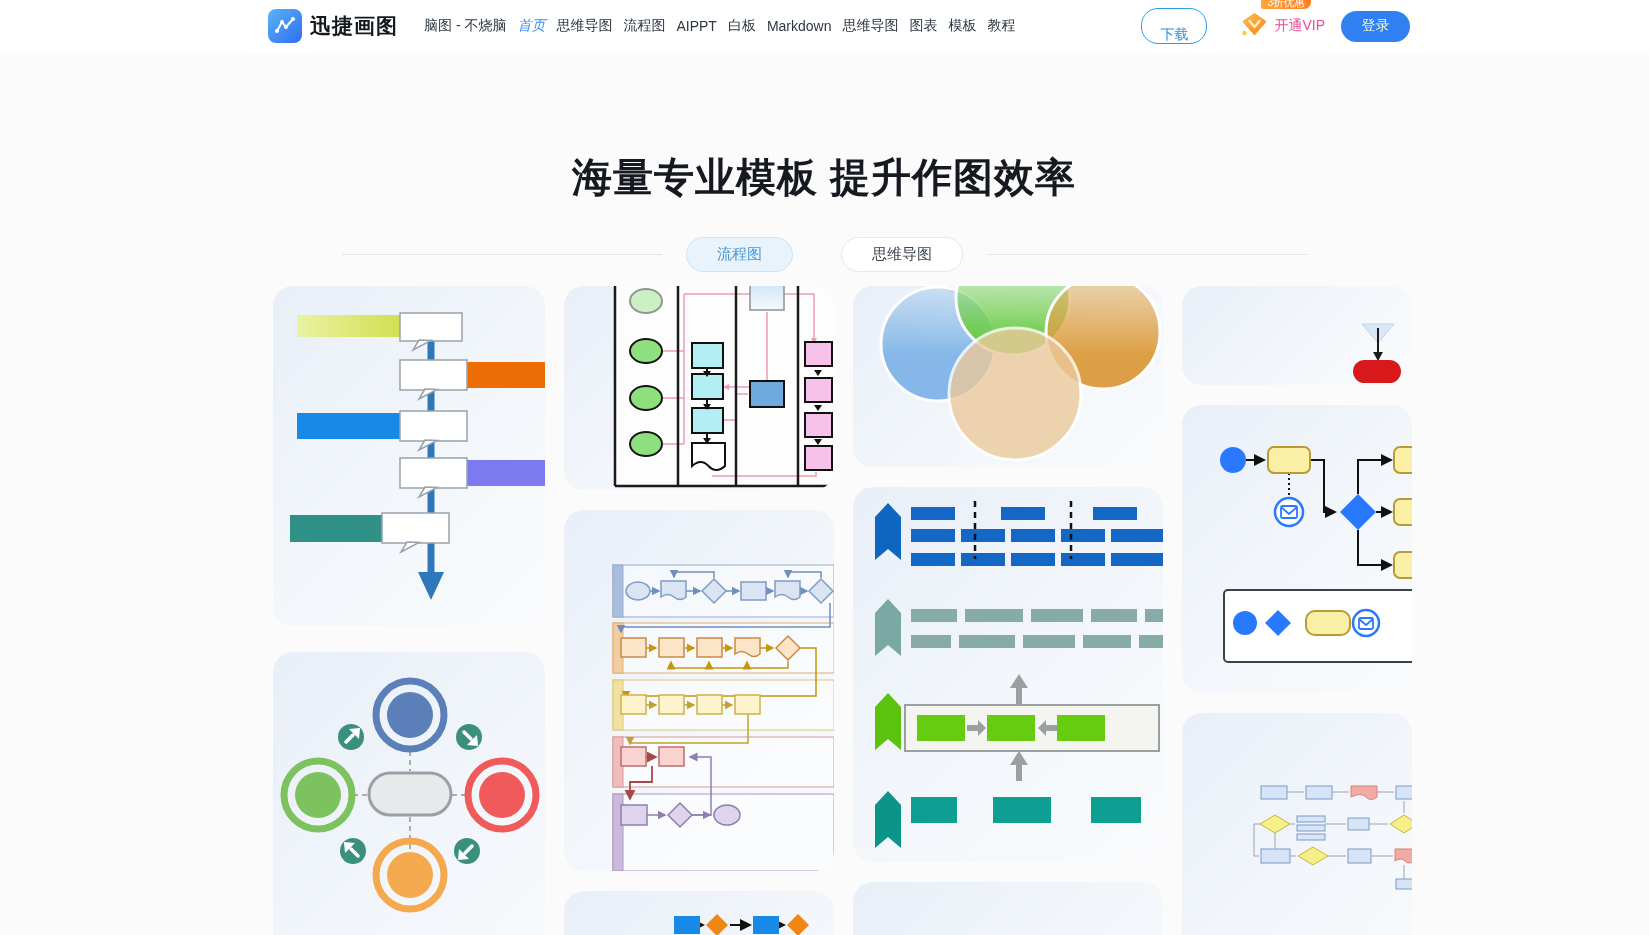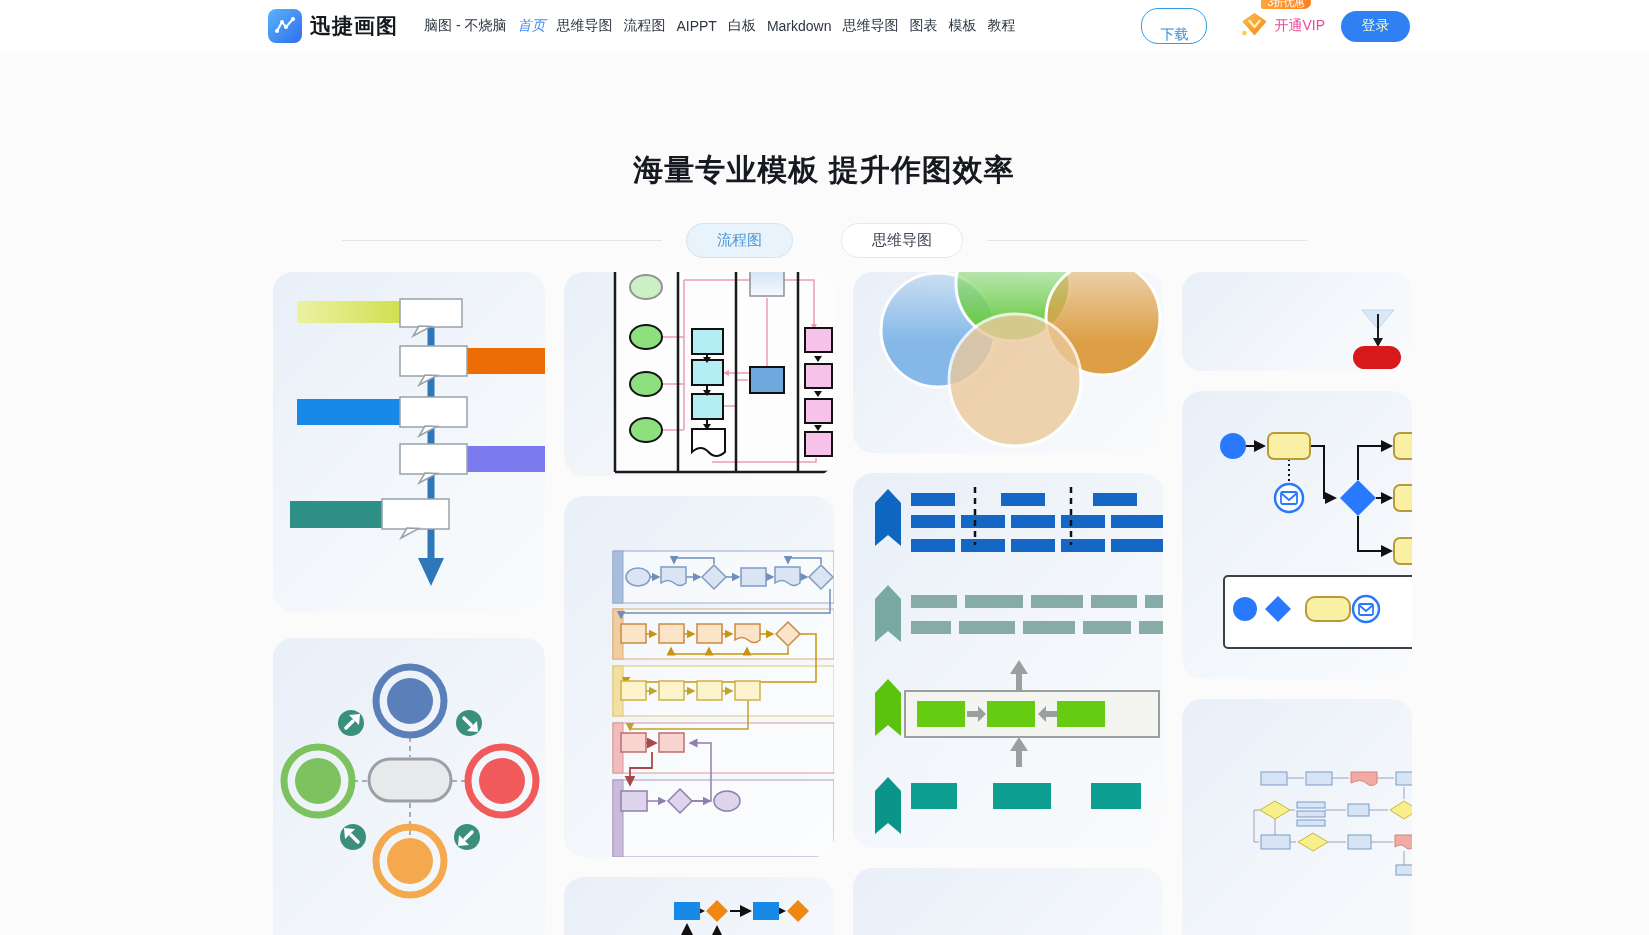--- a/index.html
+++ b/index.html
@@ -41,21 +41,21 @@
     border-radius:8px 8px 8px 2px; white-space:nowrap;
   }
   .btn-login {
     min-width:69px; height:31px; padding:0 20px; margin-left:16px;
     border:none; border-radius:16px;
     background:#2f80f3; color:#fef9c3; font-size:14px; cursor:pointer;
   }
   
   .hero-title {
     margin:98px 1px 0 0; text-align:center;
-    font-size:30px; font-weight:900; color:#16191f; letter-spacing:1px;
+    font-size:40px; font-weight:900; color:#16191f; letter-spacing:1px;
   }
   .tabs-row { margin-top:32px; display:flex; align-items:center; justify-content:center; }
   .tab-line { width:320px; height:1px; background:#e2e6eb; }
   .tab-pill {
     margin:0 24px; padding:7px 30px; border-radius:18px;
     font-size:15px; cursor:pointer; white-space:nowrap;
     background:#ffffff; border:1px solid #e6e8eb; color:#3c4450;
   }
   .tab-pill.active { background:#e9f3fb; border-color:#cfe5f5; color:#4796d8; }
   

